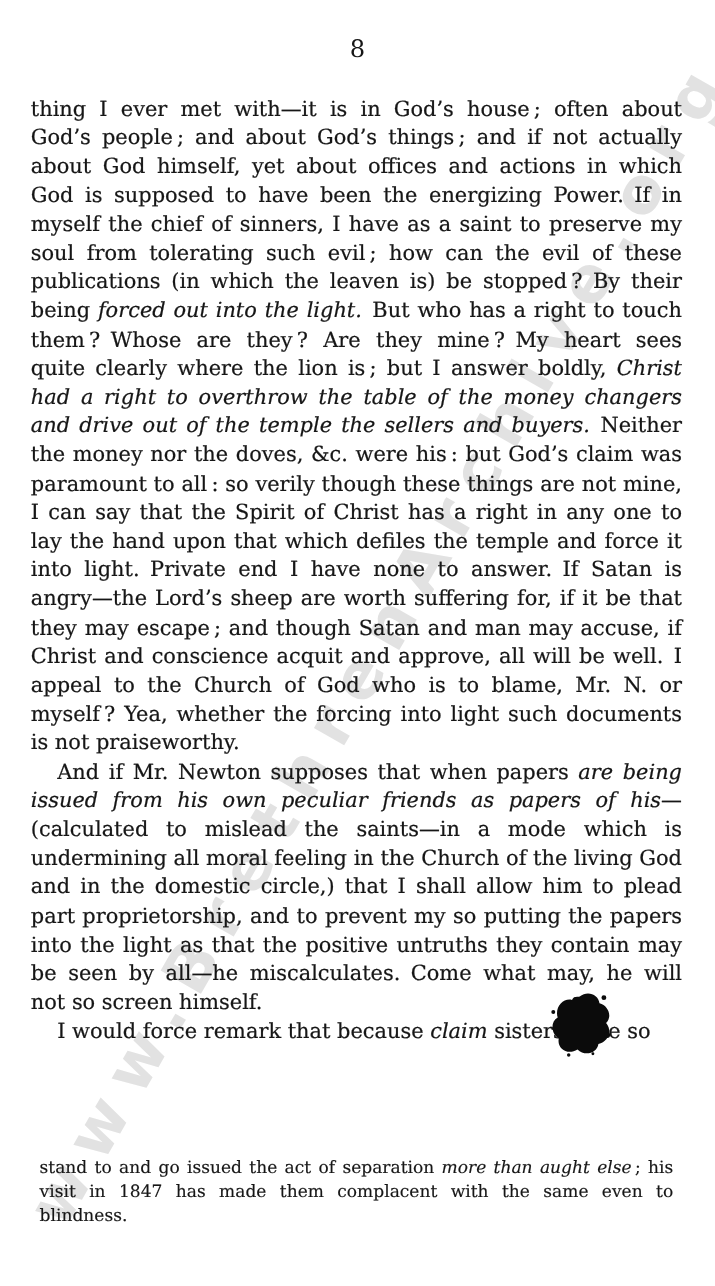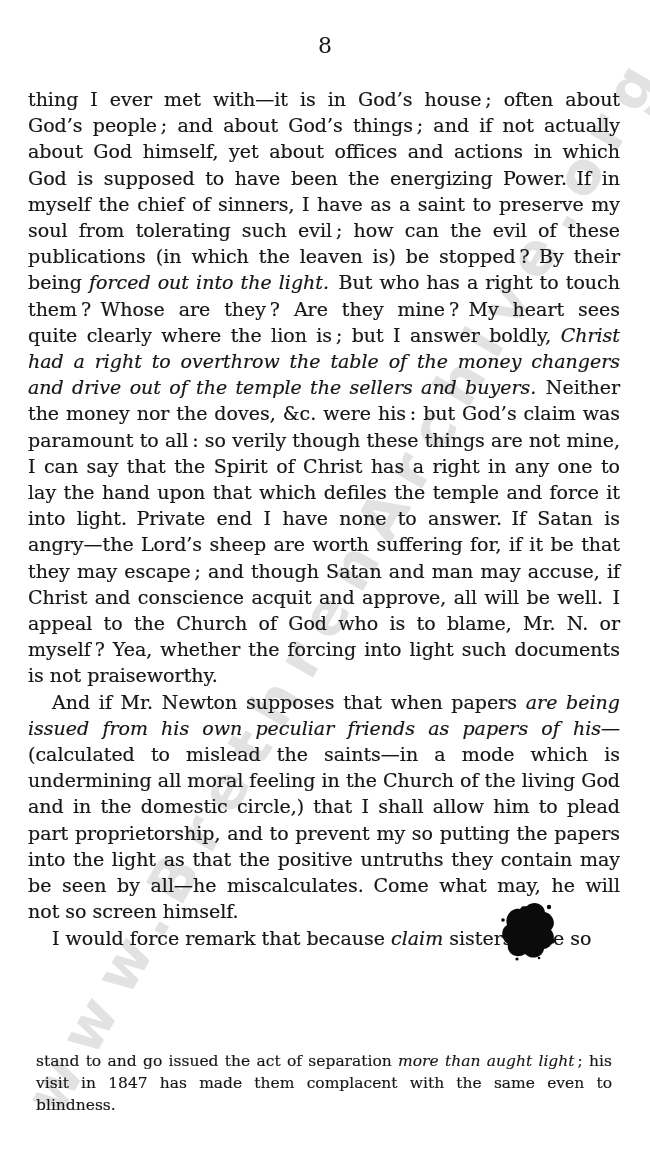--- a/index.html
+++ b/index.html
@@ -78,21 +78,21 @@
   <div class="watermark">www.BrethrenArchive.org</div>
 
   <div class="page-number">8</div>
 
   <div class="body-text" id="body-text">
       <p><span>thing I ever met with—it is in God’s house ; often about God’s people ; and about God’s things ; and if not actually about God himself, yet about offices and actions in which God is supposed to have been the energizing Power. If in myself the chief of sinners, I have as a saint to preserve my soul from tolerating such evil ; how can the evil of these publications (in which the leaven is) be stopped ? By their being </span><span class="it">forced out into the light.</span><span> But who has a right to touch them ? Whose are they ? Are they mine ? My heart sees quite clearly where the lion is ; but I answer boldly, </span><span class="it">Christ had a right to overthrow the table of the money changers and drive out of the temple the sellers and buyers.</span><span> Neither the money nor the doves, &amp;c. were his : but God’s claim was paramount to all : so verily though these things are not mine, I can say that the Spirit of Christ has a right in any one to lay the hand upon that which defiles the temple and force it into light. Private end I have none to answer. If Satan is angry—the Lord’s sheep are worth suffering for, if it be that they may escape ; and though Satan and man may accuse, if Christ and conscience acquit and approve, all will be well. I appeal to the Church of God who is to blame, Mr. N. or myself ? Yea, whether the forcing into light such documents is not praiseworthy.</span></p>
       <p class="indent"><span>And if Mr. Newton supposes that when papers </span><span class="it">are being issued from his own peculiar friends as papers of his</span><span>—(calculated to mislead the saints—in a mode which is undermining all moral feeling in the Church of the living God and in the domestic circle,) that I shall allow him to plead part proprietorship, and to prevent my so putting the papers into the light as that the positive untruths they contain may be seen by all—he miscalculates. Come what may, he will not so screen himself.</span></p>
       <p class="indent"><span>I would force remark that because </span><span class="it">claim</span><span> sisters have so</span></p>
     </div>
 
-  <div class="footnote" id="footnote"><span>stand to and go issued the act of separation </span><span class="it">more than aught light</span><span> ; his visit in 1847 has made them complacent with the same even to blindness.</span></div>
+  <div class="footnote" id="footnote"><span>stand to and go issued the act of separation </span><span class="it">more than aught else</span><span> ; his visit in 1847 has made them complacent with the same even to blindness.</span></div>
 
   <svg class="ink-blot" viewBox="0 0 56 62" aria-hidden="true">
     <path fill="#0b0b0b" d="M28 7 C35 1 45 5 46 13 C54 15 58 25 52 31 C58 38 54 48 45 50 C44 58 33 62 26 55 C17 61 7 54 9 45 C2 41 1 30 8 26 C5 17 13 8 21 10 C23 6 26 8 28 7 Z"></path>
     <circle cx="50" cy="8" r="2.2" fill="#0b0b0b"></circle>
     <circle cx="4" cy="21" r="1.8" fill="#0b0b0b"></circle>
     <circle cx="53" cy="42" r="2.6" fill="#0b0b0b"></circle>
     <circle cx="18" cy="60" r="1.6" fill="#0b0b0b"></circle>
     <circle cx="40" cy="59" r="1.3" fill="#0b0b0b"></circle>
   </svg>
 

